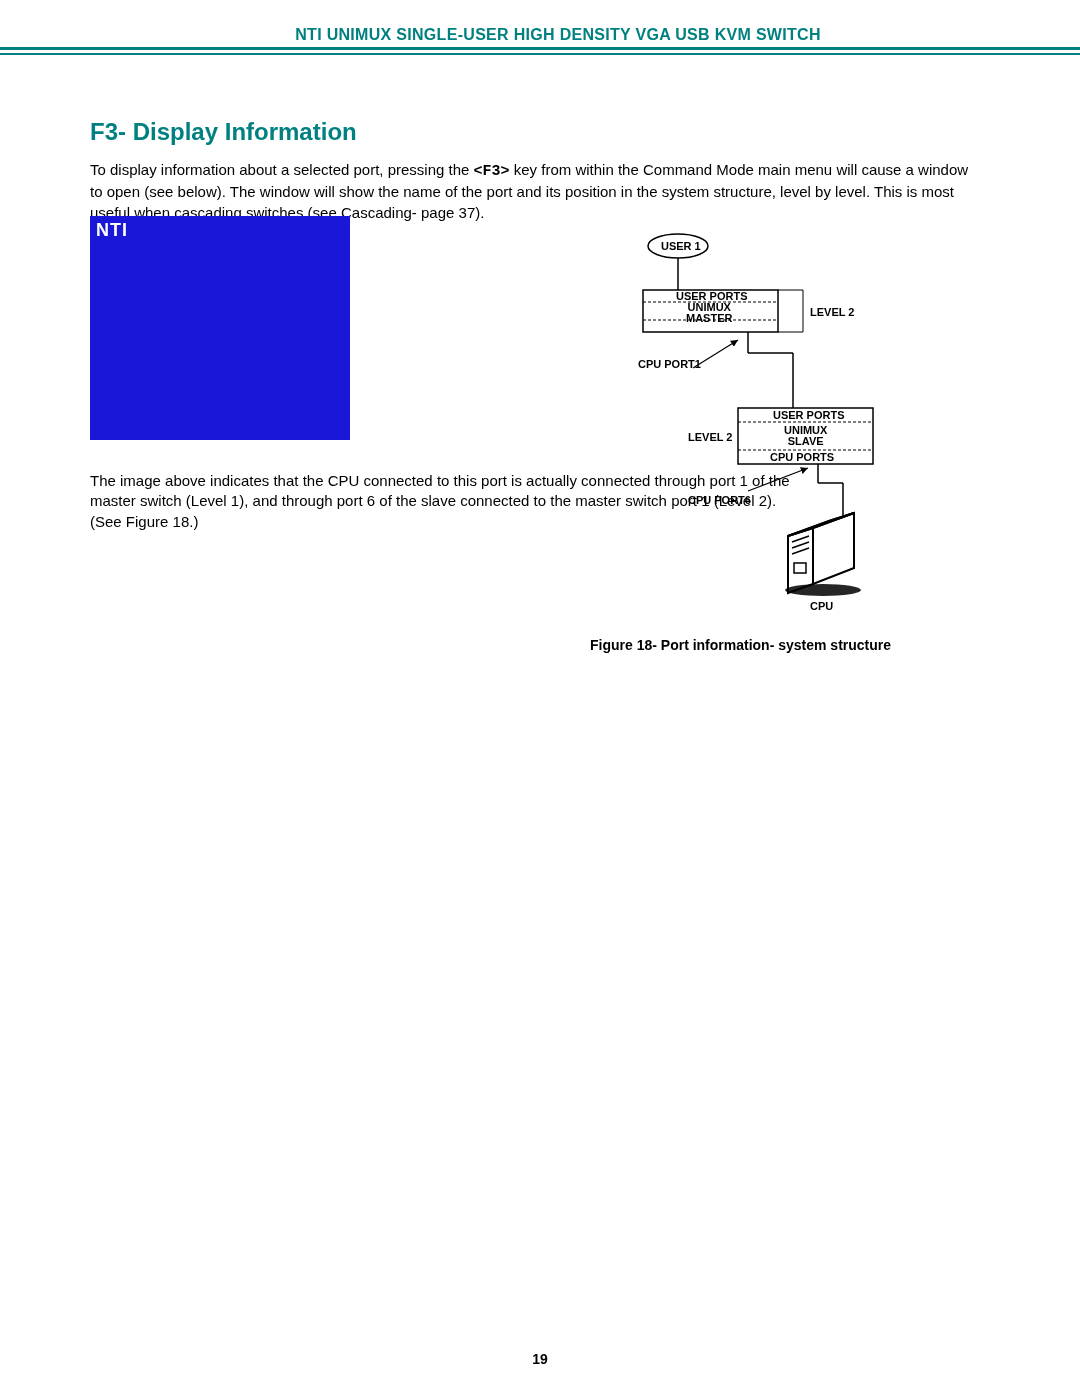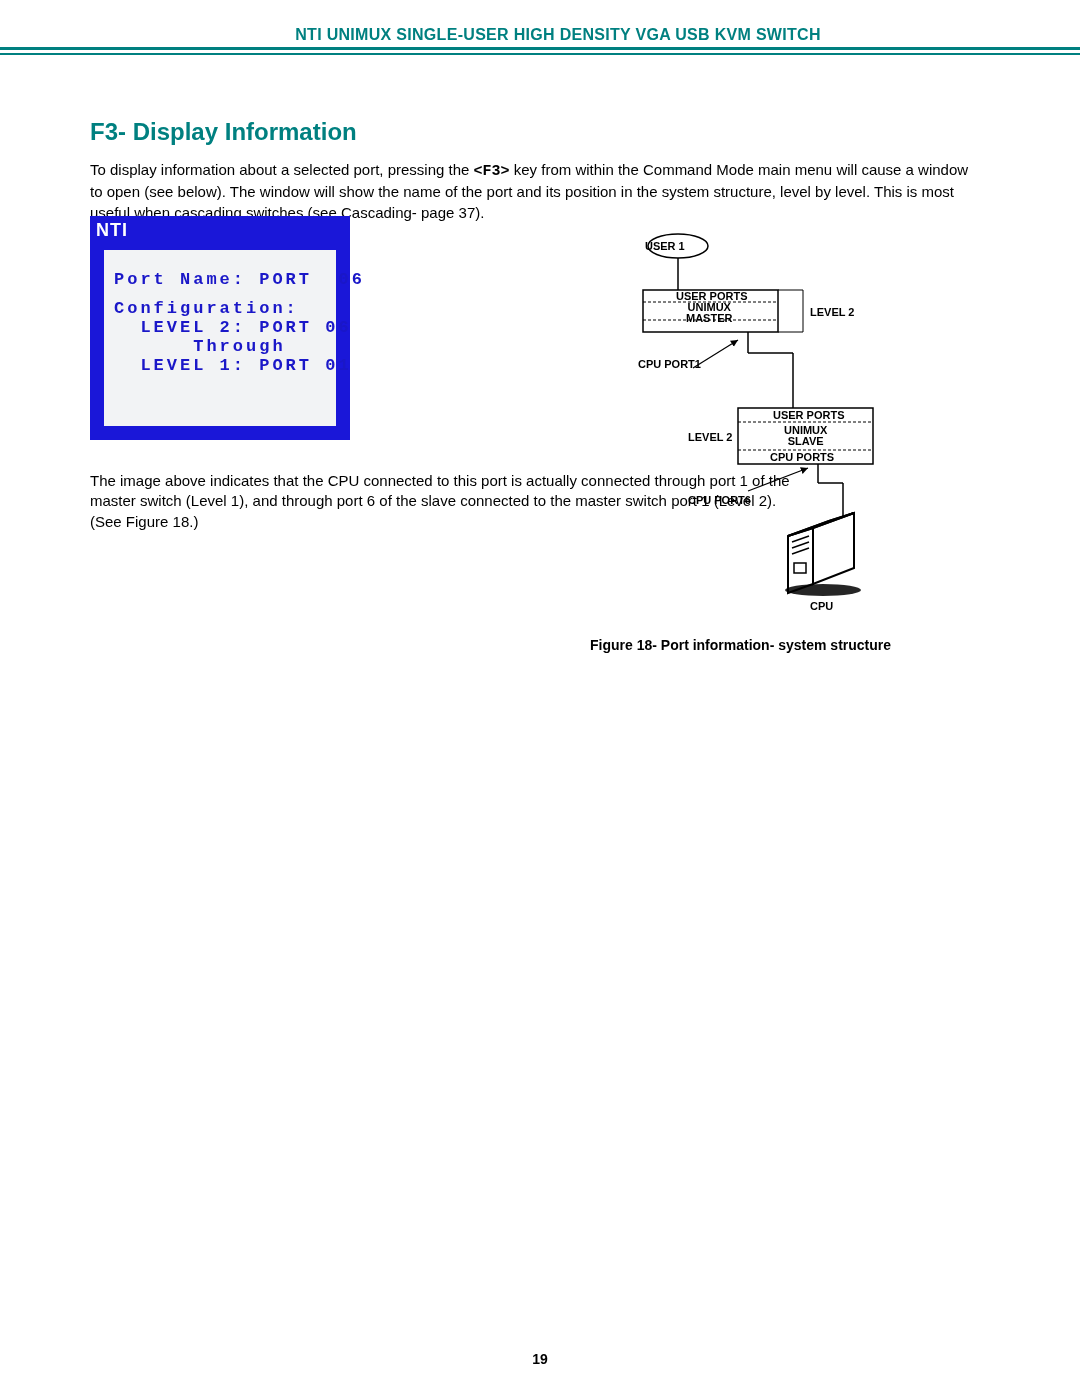--- a/index.html
+++ b/index.html
@@ -131,28 +131,20 @@
 
 <div class="content">
   <h2 class="section-title">F3- Display Information</h2>
   <p class="body">
     <span>To display information about a selected port, pressing the </span><code>&lt;F3&gt;</code><span> key from within the Command Mode main menu will cause a window to open (see below).  The window will show the name of the port and its position in the system structure, level by level. This is most useful when cascading switches  (see Cascading-   page 37).</span>
   </p>
 </div>
 
 <div class="screenshot">
   <div class="logo">NTI</div>
-  <div class="panel">
-    <div class="line">Port Name: PORT  06</div>
-    <div style="height:10px"></div>
-    <div class="line">Configuration:</div>
-    <div class="line">  LEVEL 2: PORT 06</div>
-    <div class="line">      Through</div>
-    <div class="line">  LEVEL 1: PORT 01</div>
-  </div>
 </div>
 
 <div class="caption-below">The image above indicates that the CPU connected to this port is actually connected through port 1 of the master switch (Level 1),  and through port 6 of the slave connected to the master switch port 1 (Level 2).    (See Figure 18.)</div>
 
 <div class="diagram">
   <svg width="360" height="400" viewBox="0 0 360 400">
 
     <defs>
       <marker id="arrow" markerWidth="8" markerHeight="8" refX="6" refY="3" orient="auto">
         <path d="M0,0 L6,3 L0,6 Z" fill="#000"></path>
@@ -199,21 +191,21 @@
 
       <ellipse cx="185" cy="362" rx="38" ry="6" fill="#000" stroke="none" opacity="0.85"></ellipse>
 
       <line x1="154" y1="314" x2="171" y2="308" stroke-width="1.5"></line>
       <line x1="154" y1="320" x2="171" y2="314" stroke-width="1.5"></line>
       <line x1="154" y1="326" x2="171" y2="320" stroke-width="1.5"></line>
       <rect x="156" y="335" width="12" height="10" fill="#fff" stroke-width="1.5"></rect>
     </g>
   </svg>
 
-  <div class="dlabel" style="top:12px; left:7px;">USER 1</div>
+  <div class="dlabel" style="top:12px; left:23px;">USER 1</div>
   <div class="dlabel" style="top:62px; left:38px;">USER PORTS</div>
   <div class="dlabel" style="top:74px; left:48px; white-space:pre; line-height:1;">UNIMUX
 MASTER</div>
   <div class="dlabel" style="top:78px; left:172px;">LEVEL 2</div>
   <div class="dlabel" style="top:130px; left:0px;">CPU PORT1</div>
   <div class="dlabel" style="top:181px; left:135px;">USER PORTS</div>
   <div class="dlabel" style="top:197px; left:146px; white-space:pre; line-height:1;">UNIMUX
 SLAVE</div>
   <div class="dlabel" style="top:223px; left:132px;">CPU PORTS</div>
   <div class="dlabel" style="top:203px; left:50px;">LEVEL 2</div>

